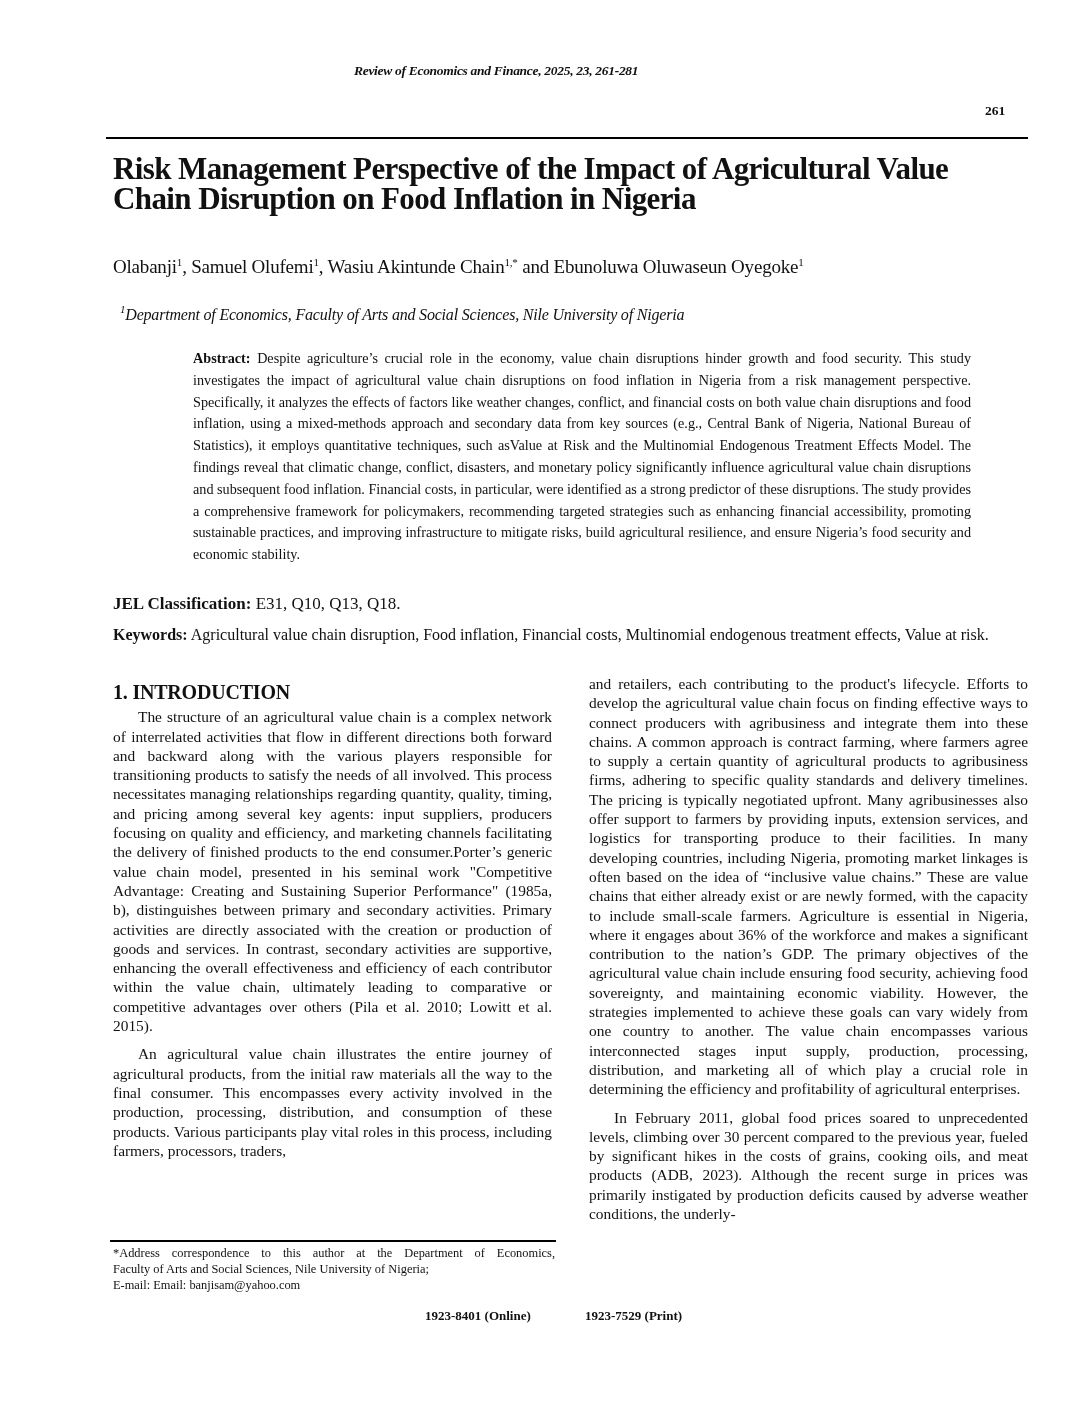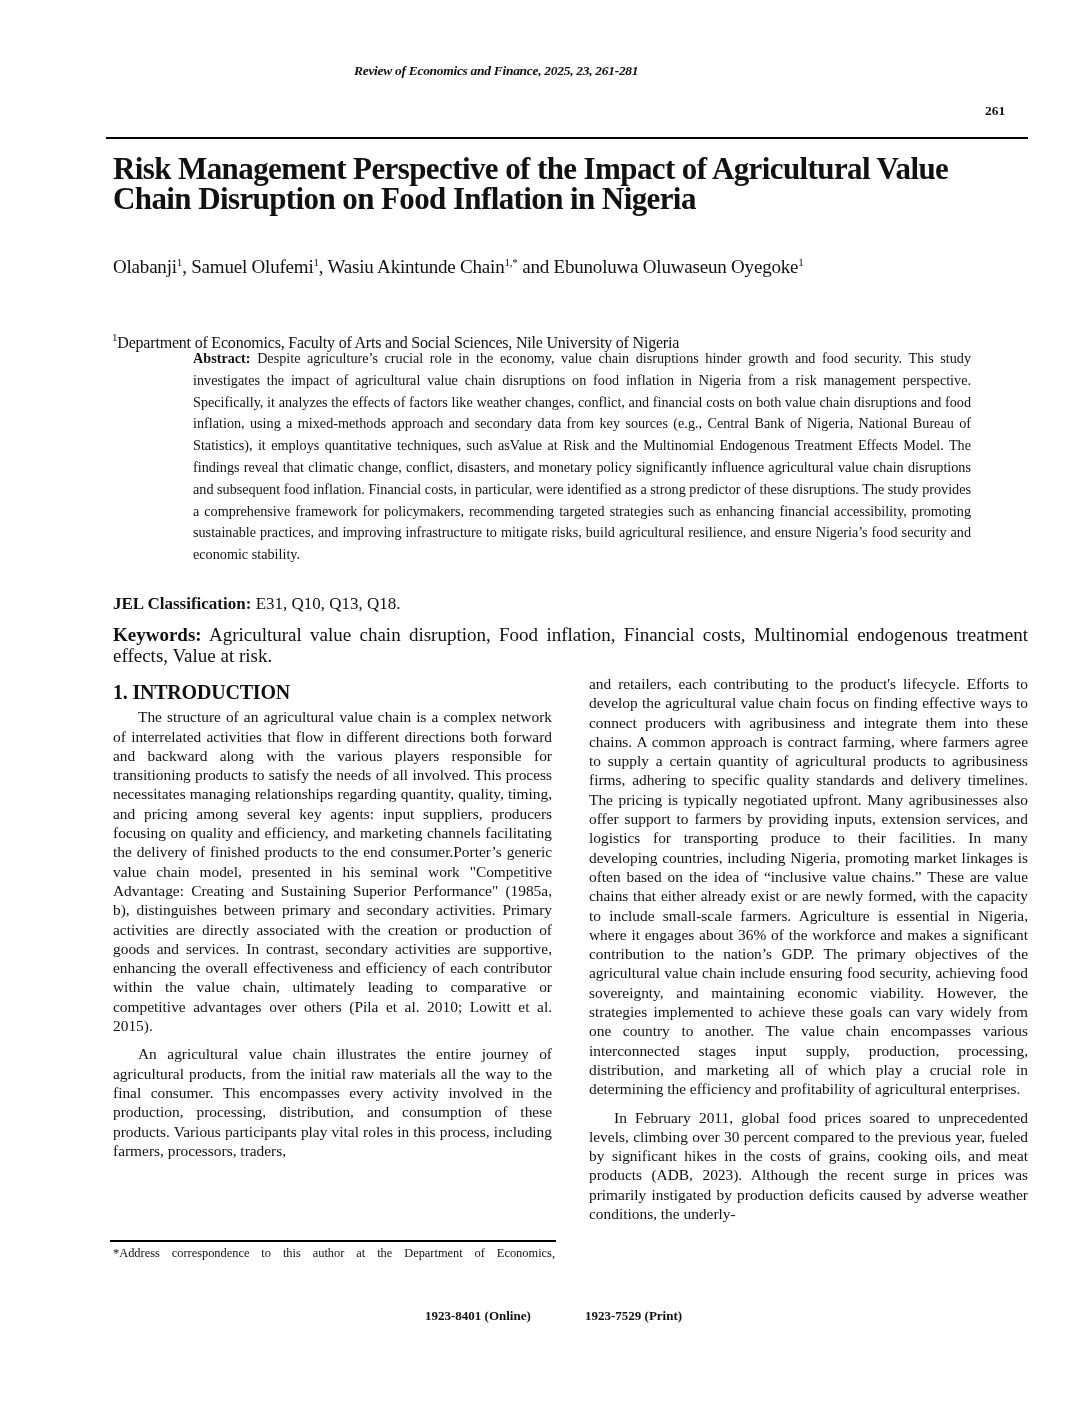--- a/index.html
+++ b/index.html
@@ -68,26 +68,26 @@
       white-space: nowrap;
       letter-spacing: -0.2px;
     }
     .authors sup, .affiliation sup {
       font-size: 11px;
       vertical-align: 7px;
       line-height: 0;
     }
     .affiliation {
       position: absolute;
-      left: 112px;
+      left: 120px;
       top: 306px;
       font-size: 16px;
+      font-style: italic;
       white-space: nowrap;
       letter-spacing: -0.2px;
-      margin-top: 28px;
     }
     .abstract {
       position: absolute;
       left: 193px;
       top: 348px;
       width: 778px;
       font-size: 14.2px;
       line-height: 21.8px;
       text-align: justify;
       margin: 0;
@@ -98,21 +98,21 @@
       left: 113px;
       top: 594px;
       font-size: 17px;
       white-space: nowrap;
     }
     .keywords {
       position: absolute;
       left: 113px;
       top: 625px;
       width: 915px;
-      font-size: 19px;
+      font-size: 16px;
       line-height: 20.5px;
       text-align: justify;
       margin: 0;
     }
     .col {
       position: absolute;
       top: 683px;
       width: 439px;
       font-size: 15.4px;
       line-height: 19.3px;
@@ -203,16 +203,18 @@
 
 <div class="col col-right">
   <p class="noindent">and retailers, each contributing to the product's lifecycle. Efforts to develop the agricultural value chain focus on find­ing effective ways to connect producers with agribusiness and integrate them into these chains. A common approach is contract farming, where farmers agree to supply a certain quantity of agricultural products to agribusiness firms, adher­ing to specific quality standards and delivery timelines. The pricing is typically negotiated upfront. Many agribusinesses also offer support to farmers by providing inputs, extension services, and logistics for transporting produce to their facili­ties. In many developing countries, including Nigeria, pro­moting market linkages is often based on the idea of “inclu­sive value chains.” These are value chains that either already exist or are newly formed, with the capacity to include small-scale farmers. Agriculture is essential in Nigeria, where it engages about 36% of the workforce and makes a significant contribution to the nation’s GDP. The primary objectives of the agricultural value chain include ensuring food security, achieving food sovereignty, and maintaining economic via­bility. However, the strategies implemented to achieve these goals can vary widely from one country to another. The val­ue chain encompasses various interconnected stages input supply, production, processing, distribution, and marketing all of which play a crucial role in determining the efficiency and profitability of agricultural enterprises.</p>
   <p>In February 2011, global food prices soared to unprece­dented levels, climbing over 30 percent compared to the pre­vious year, fueled by significant hikes in the costs of grains, cooking oils, and meat products (ADB, 2023). Although the recent surge in prices was primarily instigated by production deficits caused by adverse weather conditions, the underly-</p>
 </div>
 
 <div class="footnote-rule"></div>
 
 <div class="footnote">
   <div class="first">*Address correspondence to this author at the Department of Economics,</div>
+  <div>Faculty of Arts and Social Sciences, Nile University of Nigeria;</div>
+  <div>E-mail: Email: banjisam@yahoo.com</div>
 </div>
 
 <div class="issn issn-online">1923-8401 (Online)</div>
 <div class="issn issn-print">1923-7529 (Print)</div>
 
 </body></html>

